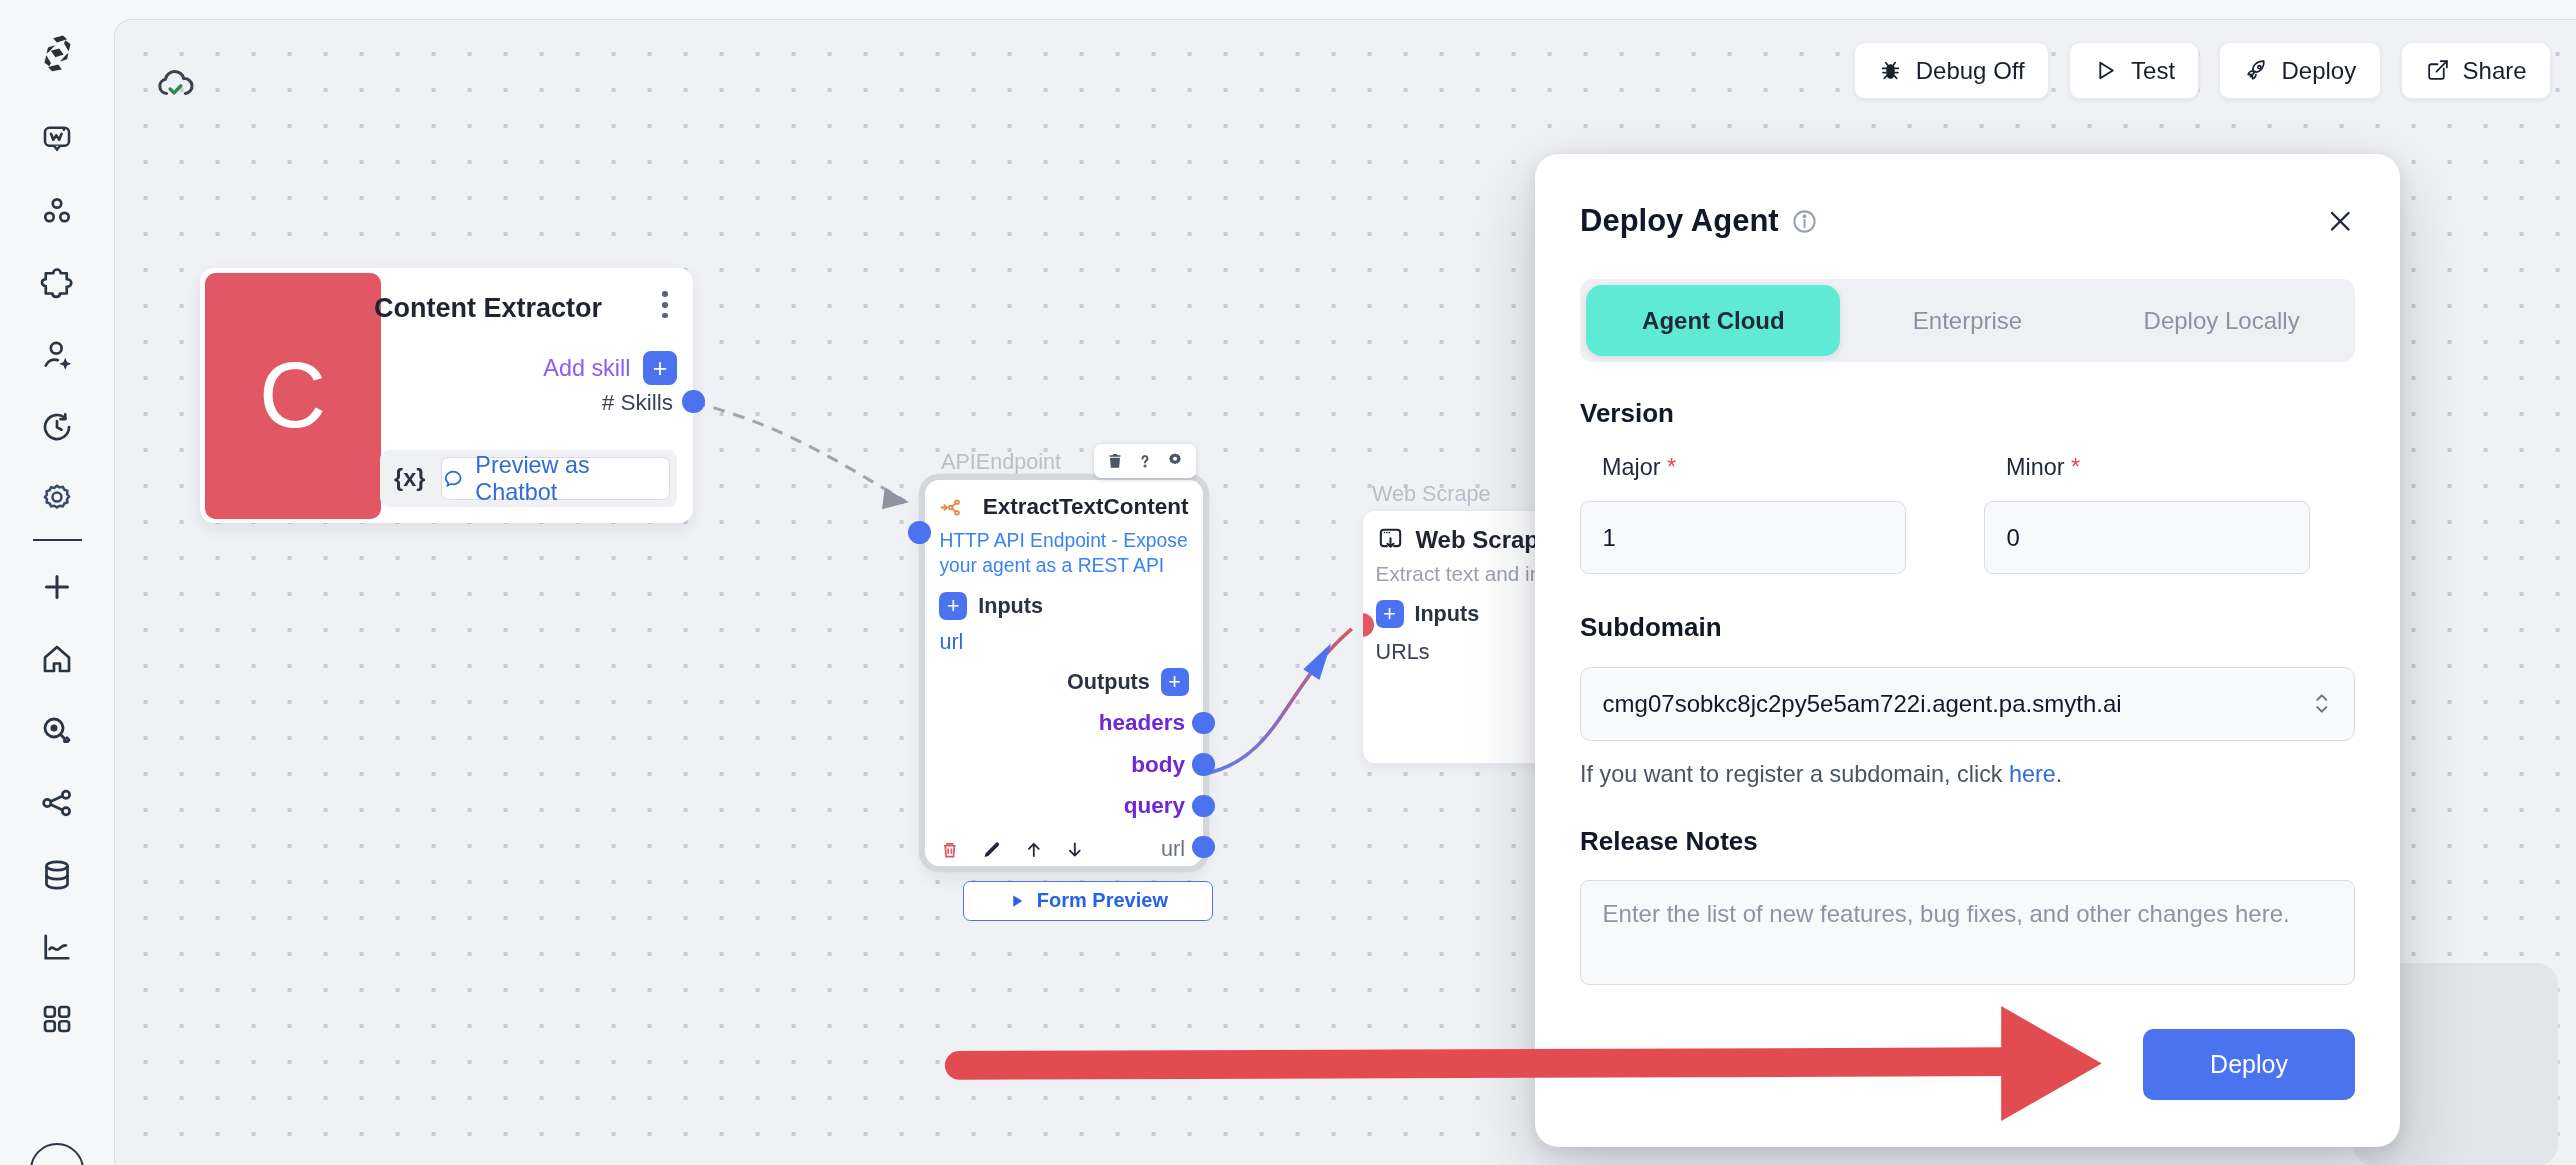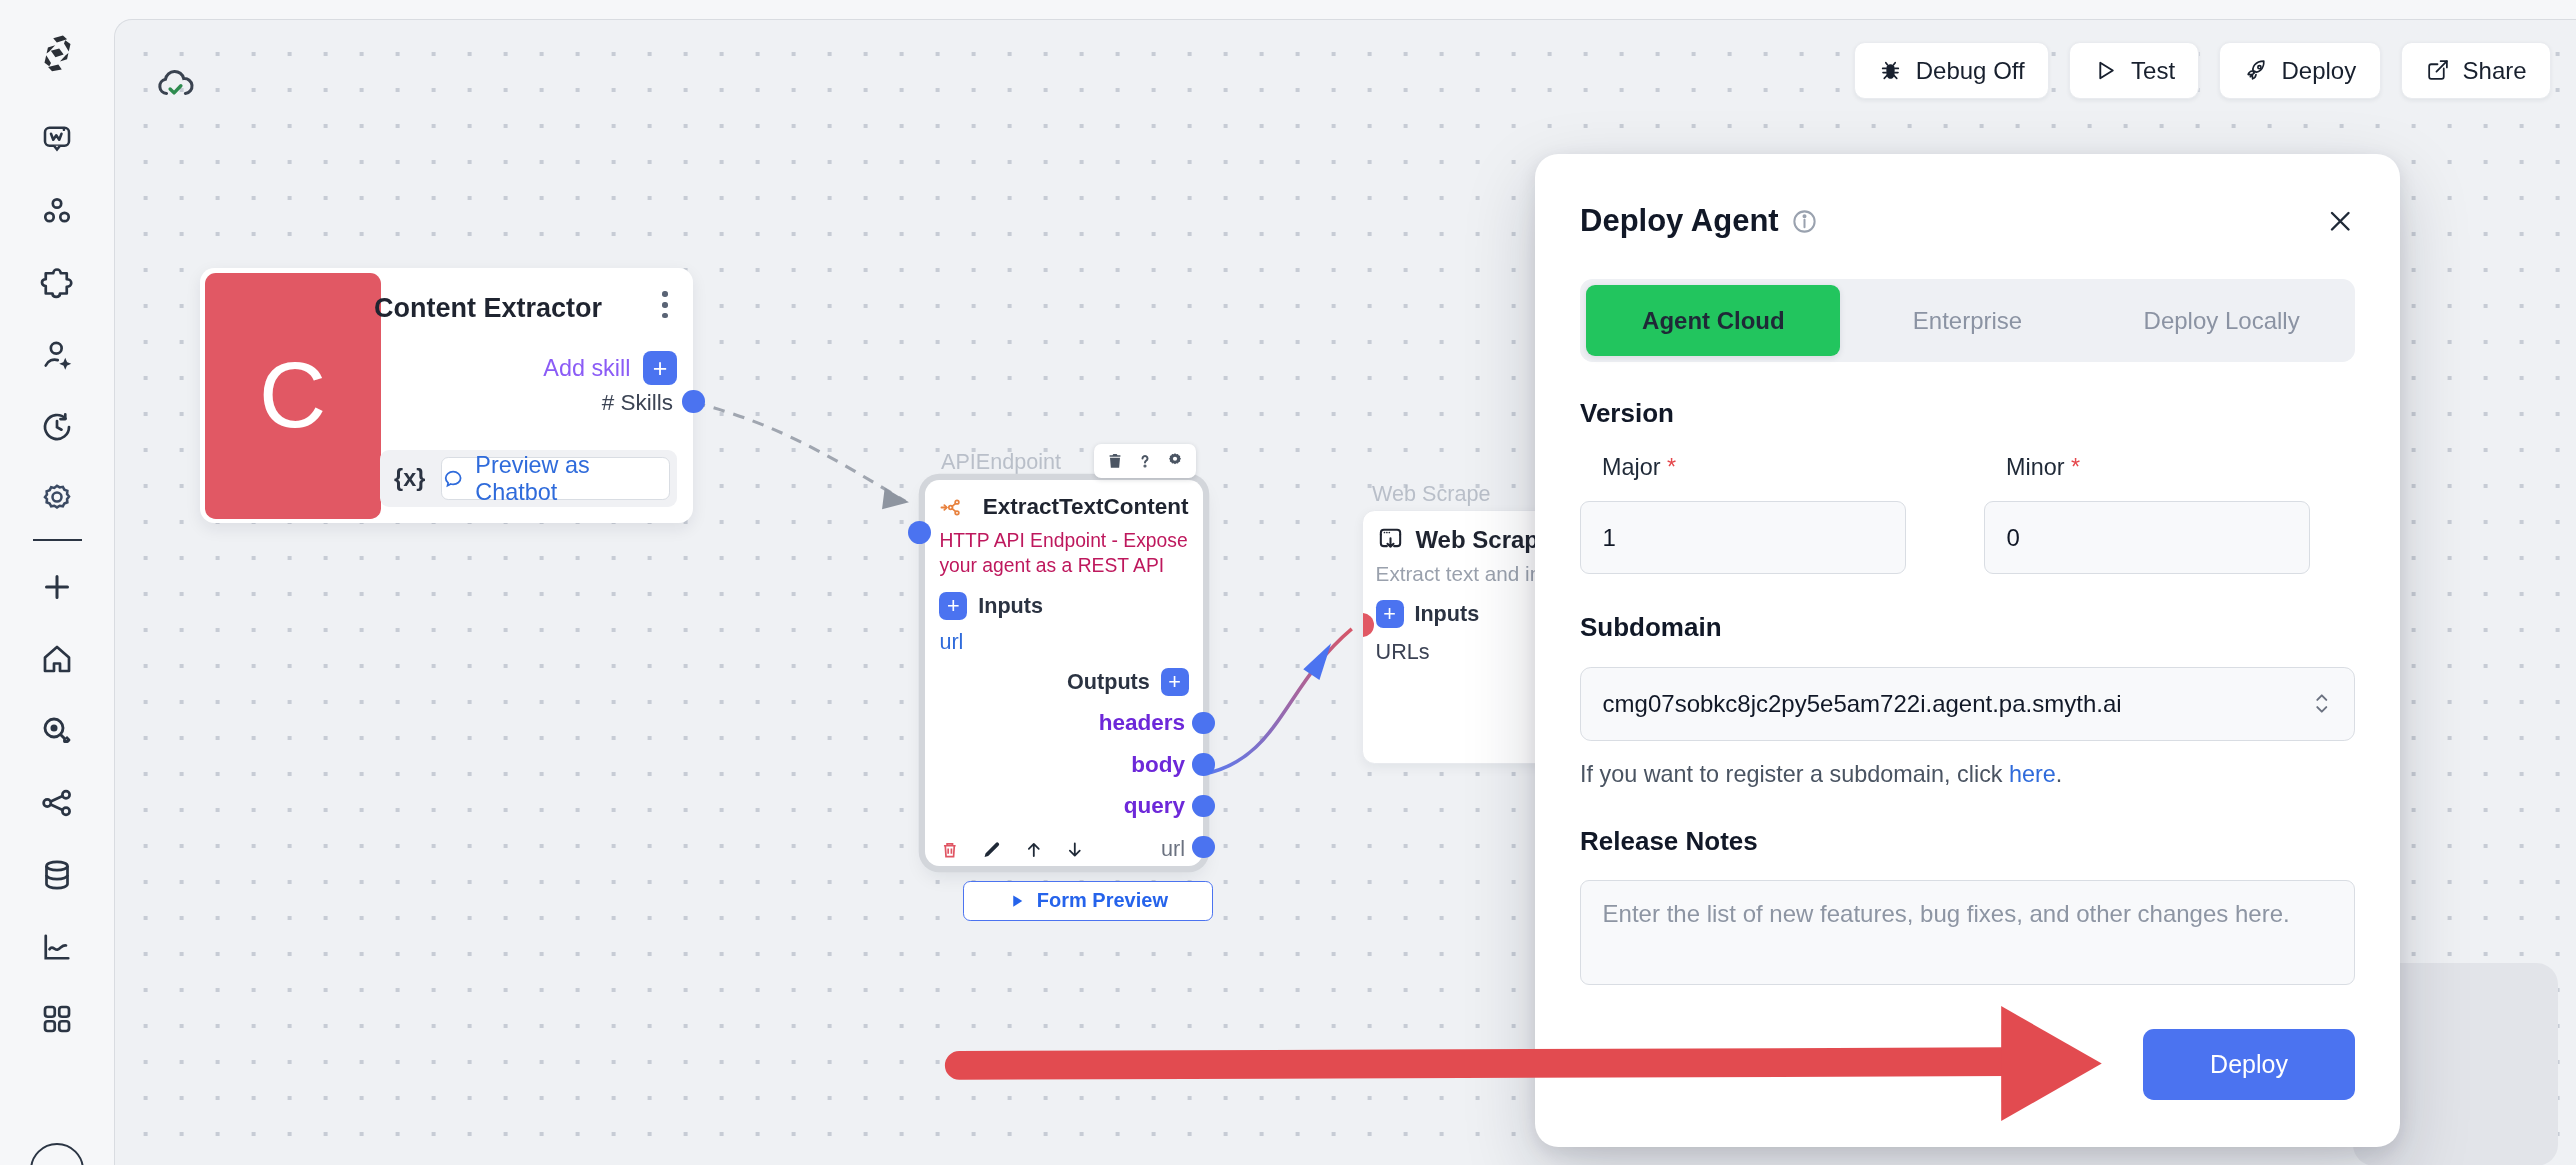--- a/index.html
+++ b/index.html
@@ -56,21 +56,21 @@
   
   .node-label { position:absolute; font-size:21.6px; color:#b9bfc9; z-index:2; }
   .node-toolbar { position:absolute; left:1094px; top:444px; width:102px; height:34px; background:#fff; border-radius:7.2px;
     box-shadow:0 1.8px 5.4px rgba(20,28,45,.14); display:flex; align-items:center; justify-content:space-around; z-index:3; padding:0 5.4px; }
   .node-toolbar svg { width:20px; height:20px; cursor:pointer; }
   .api-node { position:absolute; left:925px; top:480px; width:278px; height:386px; background:#fff; border-radius:14.4px;
     box-shadow:0 0 0 6.3px #d3d6db, 0 9px 20px rgba(20,28,45,.10); z-index:2; padding:14.4px 14.4px 12.6px 14.4px; }
   .api-head { display:flex; align-items:center; gap:20px; }
   .api-head svg { width:25px; height:25px; }
   .api-title { font-size:22.5px; font-weight:bold; color:#1f2430; }
-  .api-sub { margin-top:7.2px; font-size:19.3px; line-height:1.3; color:#be185d; }
+  .api-sub { margin-top:7.2px; font-size:19.3px; line-height:1.3; color:#3b82f6; }
   .io-row { display:flex; align-items:center; gap:10.8px; margin-top:14.4px; }
   .io-label { font-size:21.6px; font-weight:bold; color:#2b3342; }
   .plus-sq.sm { width:28px; height:28px; font-size:21.6px; border-radius:7.2px; }
   .api-input-name { margin-top:9px; font-size:21.6px; color:#2f6bdb; }
   .outputs-row { justify-content:flex-end; margin-top:12.6px; }
   .out-item { position:relative; text-align:right; font-size:22.5px; font-weight:bold; color:#6d28d9; margin-top:14.4px; padding-right:3.6px; height:27px; }
   .out-item.plain { font-weight:normal; color:#6b7280; font-size:21.6px; }
   .out-dot { position:absolute; right:-26px; top:1.8px; width:22.5px; height:22.5px; background:#4b73f0; border-radius:50%; }
   .act-row { display:flex; align-items:center; gap:20px; margin-top:16px; height:27px; }
   .act-row svg { width:21.6px; height:21.6px; cursor:pointer; }
@@ -93,21 +93,21 @@
 
   
   .modal { position:absolute; left:1535px; top:154px; width:865px; height:993px; background:#fff; border-radius:23.4px;
     box-shadow:0 27px 72px rgba(15,23,42,.18), 0 5.4px 18px rgba(15,23,42,.10); z-index:10; padding:0 45px; }
   .modal-title-row { display:flex; align-items:center; margin-top:49px; }
   .modal-title { font-size:31px; font-weight:bold; color:#111827; }
   .info-ic { width:27px; height:27px; margin-left:12.6px; }
   .close-x { margin-left:auto; width:30.5px; height:30.5px; cursor:pointer; }
   .tabs { margin-top:40px; height:83px; background:#eef0f4; border-radius:12.6px; display:flex; padding:6.3px; }
   .tab { flex:1; display:flex; align-items:center; justify-content:center; font-size:24px; color:#8b93a3; border-radius:9px; cursor:pointer; }
-  .tab.active { background:#22c55e; color:#1f2937; font-weight:bold; box-shadow:0 1.8px 6.3px rgba(20,28,45,.10); }
+  .tab.active { background:#5eead4; color:#1f2937; font-weight:bold; box-shadow:0 1.8px 6.3px rgba(20,28,45,.10);border-radius:16px; }
   .sec-h { font-size:26px; font-weight:bold; color:#111827; }
   .ver-h { margin-top:36px; }
   .ver-grid { position:relative; margin-top:25px; height:135px; }
   .field { position:absolute; top:0; width:326px; }
   .field.minor { left:404px; }
   .field-label { font-size:23.4px; color:#1f2937;margin-left:22px; }
   .req { color:#e5484d; }
   .txt-input { margin-top:20px; width:100%; height:73px; background:#f8f9fb; border:1.3px solid #d9dde3; border-radius:9px;
     font-size:24px; color:#111827; padding:0 21.6px; outline:none; font-family:"Liberation Sans", sans-serif; }
   .sub-h { margin-top:23.4px; }

